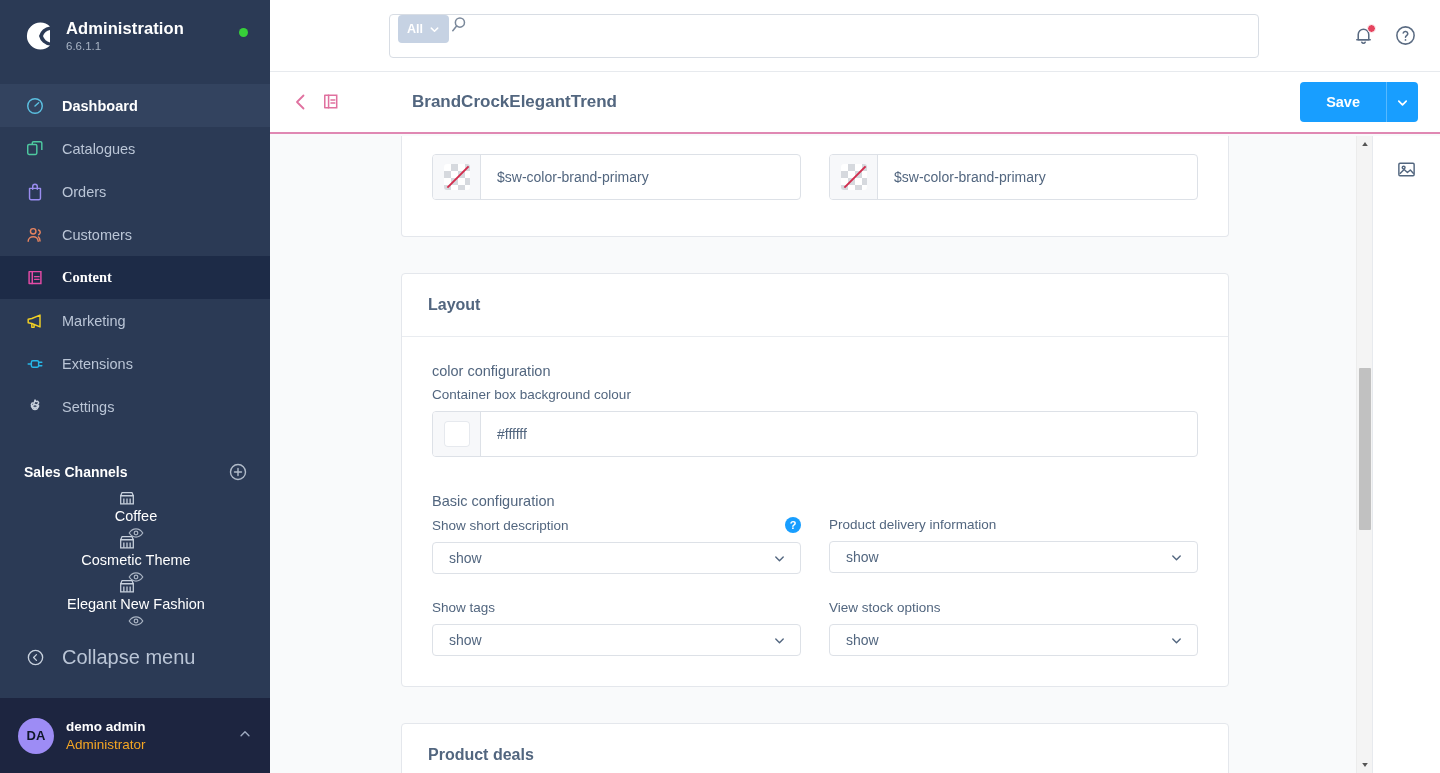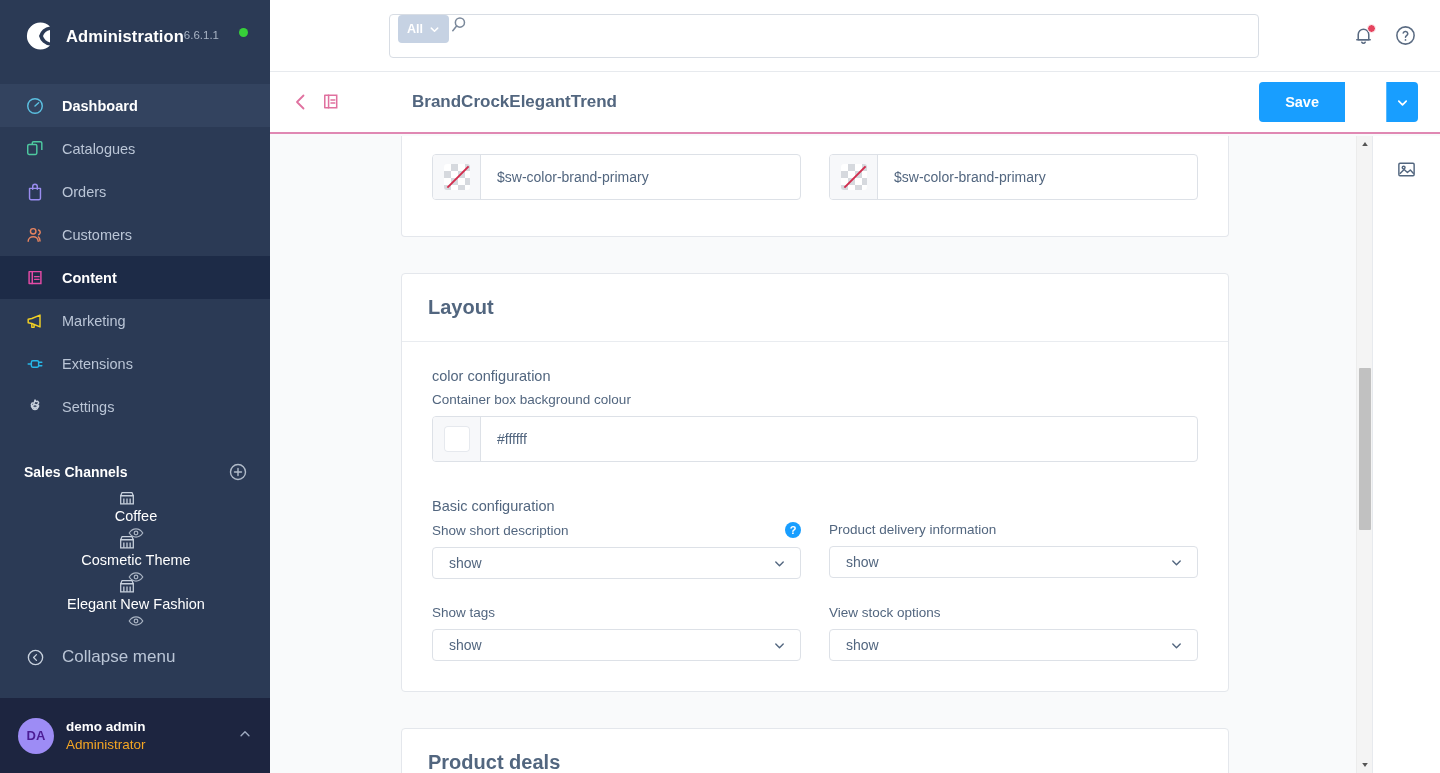--- a/index.html
+++ b/index.html
@@ -16,63 +16,63 @@
     width: 270px; height: 773px; flex: 0 0 270px;
     background: #2b3a55;
     display: flex; flex-direction: column;
     position: relative;
   }
   .sb-head {
     height: 72px; display: flex; align-items: center;
     padding: 0 18px 0 20px; position: relative;
   }
   .sb-logo { width: 34px; height: 34px; flex: 0 0 34px; margin-right: 12px; }
-  .sb-titles { display: flex; flex-direction: row; justify-content: center; }
+  .sb-titles { display: flex; flex-direction: column; justify-content: center; }
   .sb-title { color: #fff; font-size: 16.5px; font-weight: bold; line-height: 1.15; letter-spacing: .1px; }
   .sb-ver { color: #a8b3c4; font-size: 11.5px; line-height: 1.3; margin-top: 1px; }
   .sb-dot { width: 9px; height: 9px; border-radius: 50%; background: #37d039; position: absolute; right: 22px; top: 28px; }
 
   .sb-nav { margin-top: 12px; }
   .nav-item {
     height: 43px; display: flex; align-items: center;
     padding-left: 24px; cursor: pointer; color: #bac5d6; font-size: 14.5px;
     border-left: 0 solid transparent;
   }
   .nav-item .ni-ico { width: 22px; height: 22px; flex: 0 0 22px; margin-right: 16px; display: flex; align-items: center; justify-content: center; }
-  .nav-item.active { background: #1d2b47; color: #fff; font-weight: bold; }
+  .nav-item.active { background: #1d2b47; color: #fff; font-weight: bold; font-family: Liberation Serif, serif; }
   .nav-item.semi { background: #33435f; color: #fff; font-weight: bold; }
 
   .sb-section {
     margin-top: 28px; padding: 0 22px 0 24px; height: 32px;
     display: flex; align-items: center; justify-content: space-between;
     color: #fff; font-size: 14px; font-weight: bold;
   }
   .sb-plus { width: 20px; height: 20px; cursor: pointer; opacity: .85; }
   .chan-item {
     height: 44px; display: flex; align-items: center; padding: 0 22px 0 24px;
     color: #ffffff; font-size: 14.5px; cursor: pointer; flex-direction: column;
   }
   .chan-item .ci-ico { width: 20px; height: 20px; flex: 0 0 20px; margin-right: 17px; display: flex; align-items: center; }
   .chan-item .ci-label { flex: 1; }
   .chan-item .ci-eye { width: 18px; height: 18px; opacity: .8; }
 
   .sb-collapse {
     margin-top: 16px; height: 42px; display: flex; align-items: center;
-    padding-left: 24px; color: #bac5d6; font-size: 17px; cursor: pointer;
+    padding-left: 24px; color: #bac5d6; font-size: 20px; cursor: pointer;
   }
   .sb-collapse .ni-ico { width: 22px; height: 22px; flex: 0 0 22px; margin-right: 16px; display: flex; align-items: center; justify-content: center; }
 
   .sb-user {
     position: absolute; left: 0; bottom: 0; width: 270px; height: 75px;
     background: #1d2540; display: flex; align-items: center; padding: 0 18px 0 18px;
     cursor: pointer;
   }
   .avatar {
     width: 36px; height: 36px; border-radius: 50%; background: #9d8cf5;
-    color: #4c1d95; font-size: 13px; font-weight: bold;
+    color: #0f172a; font-size: 13px; font-weight: bold;
     display: flex; align-items: center; justify-content: center; margin-right: 12px; flex: 0 0 36px;
   }
   .u-meta { flex: 1; display: flex; flex-direction: column; }
   .u-name { color: #fff; font-size: 13.5px; font-weight: bold; line-height: 1.3; }
   .u-role { color: #f5a623; font-size: 13.5px; line-height: 1.3; }
   .u-caret { color: #9fabc0; font-size: 13px; }
 
   
   .main { flex: 1; height: 773px; position: relative; background: #f9fafb; }
 
@@ -101,21 +101,21 @@
   .ta-btn { width: 24px; height: 24px; cursor: pointer; position: relative; }
   .bell-dot { position: absolute; right: 0px; top: 0px; width: 9px; height: 9px; border-radius: 50%; background: #e5435e; border: 1px solid #fff; }
 
   .pagehead {
     height: 62px; background: #fff; display: flex; align-items: center;
     border-bottom: 2px solid #e088b3; position: relative;
   }
   .ph-back { margin-left: 20px; width: 22px; height: 22px; cursor: pointer; }
   .ph-side { margin-left: 8px; width: 22px; height: 22px; cursor: pointer; }
   .ph-title { margin-left: 70px; font-size: 17px; font-weight: bold; color: #52667f; }
-  .ph-right { position: absolute; right: 22px; display: flex; gap: 41px; }
+  .ph-right { position: absolute; right: 22px; display: flex; }
   .save-btn {
     background: #189eff; color: #fff; border: none; height: 40px;
     padding: 0 26px; font-size: 14.5px; font-weight: bold; cursor: pointer;
     border-radius: 4px 0 0 4px; font-family: "Liberation Sans", sans-serif;
   }
   .save-caret {
     background: #189eff; border: none; border-left: 1px solid #57b9ff;
     width: 32px; height: 40px; border-radius: 0 4px 4px 0; cursor: pointer;
     display: flex; align-items: center; justify-content: center;
   }
@@ -125,21 +125,21 @@
     position: absolute; left: 0; top: 136px; right: 0; bottom: 0;
     overflow: hidden;
   }
   .content-inner { width: 1090px; padding-bottom: 40px; }
 
   .card {
     width: 828px; margin: 0 auto; background: #fff;
     border: 1px solid #e4e7ec; border-radius: 4px;
   }
   .card-top-partial { border-top: none; border-radius: 0 0 4px 4px; padding: 0 0 36px 0; margin-bottom: 36px; }
-  .card-head { padding: 22px 26px; font-size: 20px; font-weight: bold; color: #52667f; border-bottom: 1px solid #e9ecf0; }
+  .card-head { padding: 22px 26px; font-size: 16px; font-weight: bold; color: #52667f; border-bottom: 1px solid #e9ecf0; }
   .card-body { padding: 26px 30px 30px 30px; }
 
   .row2 { display: flex; gap: 28px; }
   .col { flex: 1; }
 
   .colorfield {
     display: flex; align-items: stretch; height: 46px;
     border: 1px solid #dde1e7; border-radius: 4px; overflow: hidden; background: #fff;
   }
   .cf-swatch {

